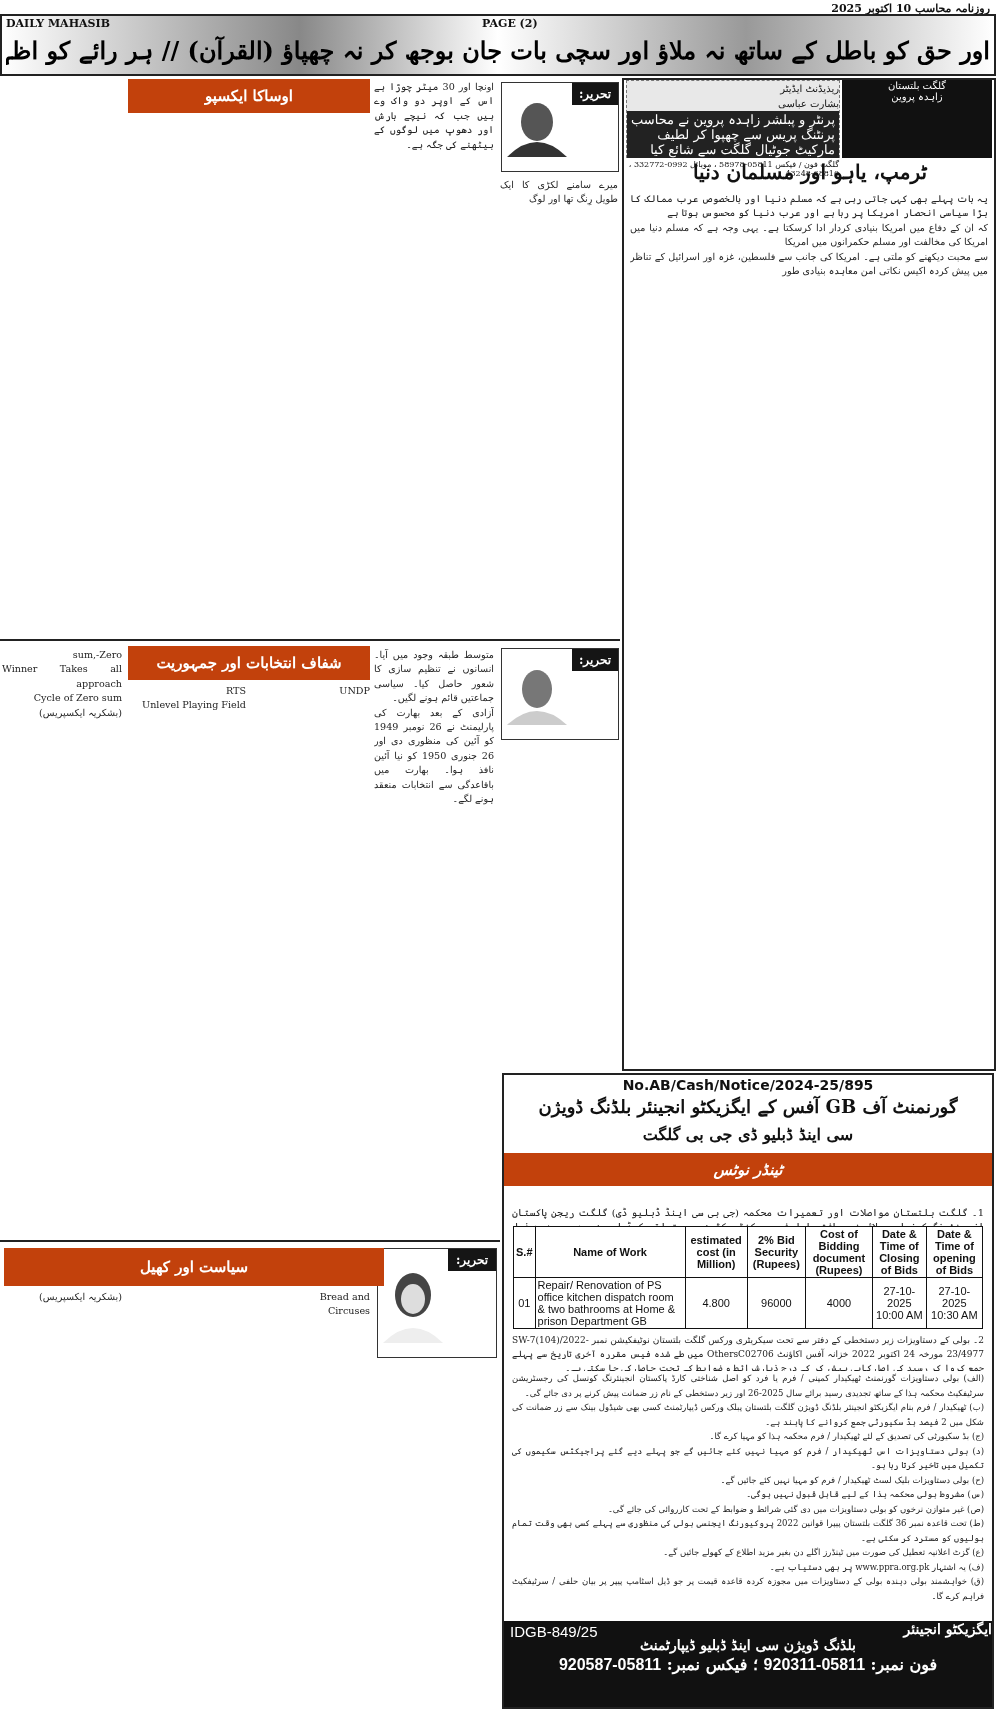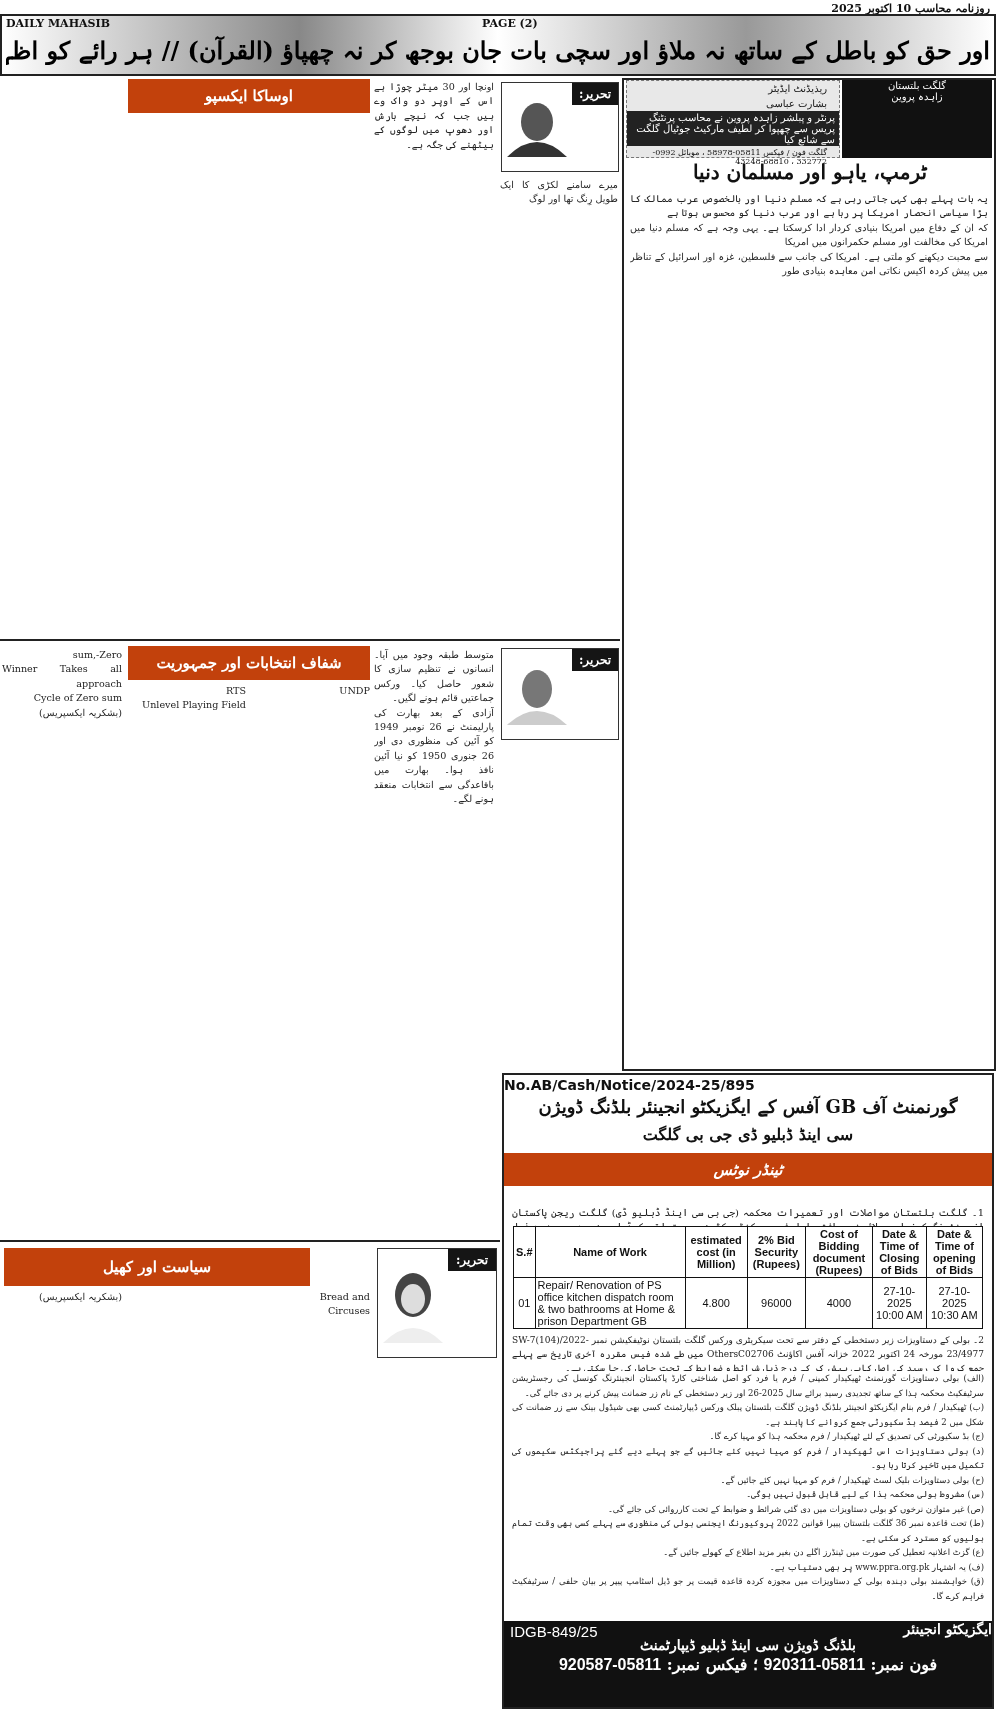--- a/index.html
+++ b/index.html
@@ -19,25 +19,25 @@
   .band { background: #c2410c; color: #fff; text-align: center; font-size: 15px; font-weight: bold;
     display: flex; align-items: center; justify-content: center; }
   .frame { border: 2px solid #222; }
   .photo { background: #fff; border: 1px solid #333; display: flex; flex-direction: row; }
   .face { flex: 1; display: flex; align-items: center; justify-content: center; }
   .byline { background: #151515; color: #fff; font-size: 12px; font-weight: bold; text-align: center; height: 22px; line-height: 22px; }
   .logo-box { right: 4px; top: 80px; width: 150px; height: 78px; background: #111; color: #fff; }
   .logo-main { font-size: 40px; font-weight: bold; text-align: center; line-height: 54px; }
   .logo-sub { font-size: 10px; text-align: center; }
   .info-box { left: 626px; top: 80px; width: 214px; height: 78px; background: #e8e8e8; border: 1px dashed #777; }
-  .info-row { font-size: 10px; padding: 2px 12px; text-align: right; }
-  .strip { background: #222; color: #fff; font-size: 10px; padding: 1px 4px; }
+  .info-row { font-size: 10px; padding: 2px 0; text-align: right; }
+  .strip { background: #222; color: #fff; font-size: 13px; padding: 1px 4px; }
   .lead-title { left: 626px; top: 160px; width: 368px; height: 26px; text-align: center; font-size: 20px; font-weight: bold; }
   .tender { left: 502px; top: 1073px; width: 492px; height: 636px; border: 2px solid #222; }
-  .t-no { font-size: 14px; font-weight: bold; padding-top: 2px; }
+  .t-no { text-align: center; font-size: 14px; font-weight: bold; padding-top: 2px; }
   .t-head { text-align: center; font-size: 18px; font-weight: bold; line-height: 28px; }
   table.tt { border-collapse: collapse; width: 470px; margin: 0 auto; font-family: "Liberation Sans", sans-serif; }
   table.tt th, table.tt td { border: 1px solid #111; font-size: 11px; text-align: center; padding: 1px 2px; }
   table.tt th { font-weight: bold; }
   .t-foot { background: #111; color: #fff; }
   .rule { background: #222; }
 </style>
 </head>
 <body>
 
@@ -93,21 +93,21 @@
   <div class="face">
     <svg width="70" height="62" viewBox="0 0 70 62">
         <ellipse cx="35" cy="26" rx="15" ry="19" fill="#777"></ellipse>
         <path d="M5 62 Q35 34 65 62Z" fill="#ccc"></path>
       </svg>
   </div>
   <div class="byline urdu">تحریر: ڈاکٹر توصیف احمد خان</div>
 </div>
 <div class="abs band urdu" style="left:128px; top:646px; width:242px; height:34px;">شفاف انتخابات اور جمہوریت</div>
 <div class="abs col urdu" style="left:374px; top:648px; width:120px; height:535px;">
-    <span>متوسط طبقہ وجود میں آیا۔ انسانوں نے تنظیم سازی کا شعور حاصل کیا۔ ورکس جماعتیں قائم ہونے لگیں۔</span>
+    <span>متوسط طبقہ وجود میں آیا۔ انسانوں نے تنظیم سازی کا شعور حاصل کیا۔ سیاسی جماعتیں قائم ہونے لگیں۔</span>
     <span>آزادی کے بعد بھارت کی پارلیمنٹ نے 26 نومبر 1949 کو آئین کی منظوری دی اور 26 جنوری 1950 کو نیا آئین نافذ ہوا۔ بھارت میں باقاعدگی سے انتخابات منعقد ہونے لگے۔</span>
   </div>
 <div class="abs col urdu" style="left:250px; top:684px; width:120px; height:498px;">
     <span>UNDP</span>
   </div>
 <div class="abs col urdu" style="left:126px; top:684px; width:120px; height:498px;">
     <span>RTS</span>
     <span>Unlevel Playing Field</span>
   </div>
 <div class="abs col urdu" style="left:2px; top:648px; width:120px; height:535px;">
@@ -121,21 +121,21 @@
 <div class="abs photo" style="left:377px; top:1248px; width:120px; height:110px;">
   <div class="face">
     <svg width="70" height="80" viewBox="0 0 70 80">
         <ellipse cx="35" cy="32" rx="18" ry="22" fill="#444"></ellipse>
         <ellipse cx="35" cy="36" rx="12" ry="15" fill="#ddd"></ellipse>
         <path d="M5 80 Q35 50 65 80Z" fill="#eee"></path>
       </svg>
   </div>
   <div class="byline urdu">تحریر: زاہدہ حنا</div>
 </div>
-<div class="abs band urdu" style="left:4px; top:1248px; width:306px; height:38px;">سیاست اور کھیل</div>
+<div class="abs band urdu" style="left:4px; top:1248px; width:380px; height:38px;">سیاست اور کھیل</div>
 <div class="abs col urdu" style="left:374px; top:1362px; width:124px; height:340px;"></div>
 <div class="abs col urdu" style="left:250px; top:1290px; width:120px; height:412px;">
     <span>Bread and</span>
     <span>Circuses</span>
   </div>
 <div class="abs col urdu" style="left:126px; top:1290px; width:120px; height:412px;"></div>
 <div class="abs col urdu" style="left:2px; top:1290px; width:120px; height:412px;">
     <span>(بشکریہ ایکسپریس)</span>
   </div>
 

